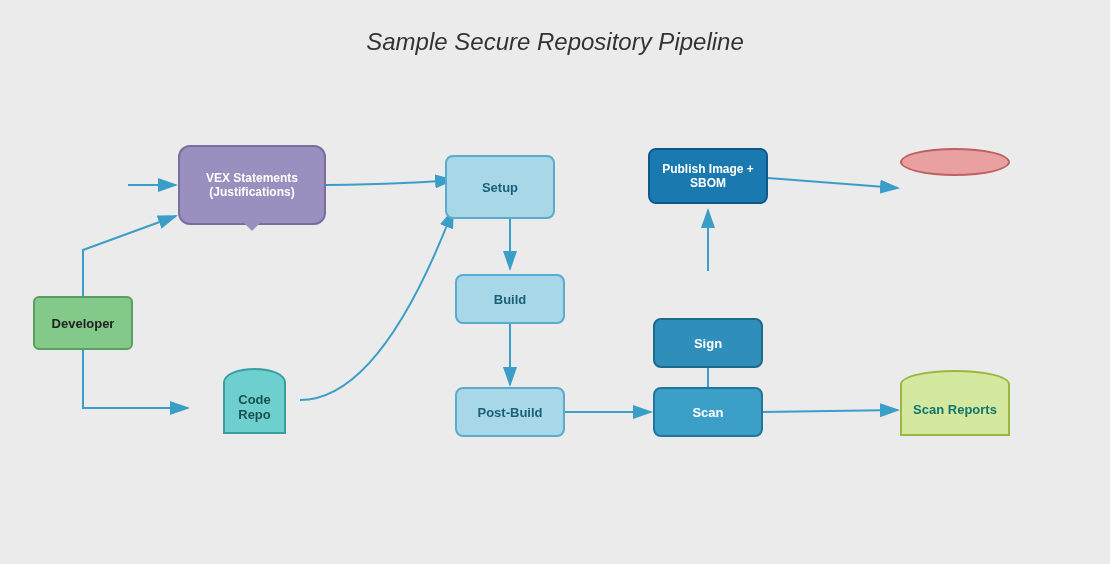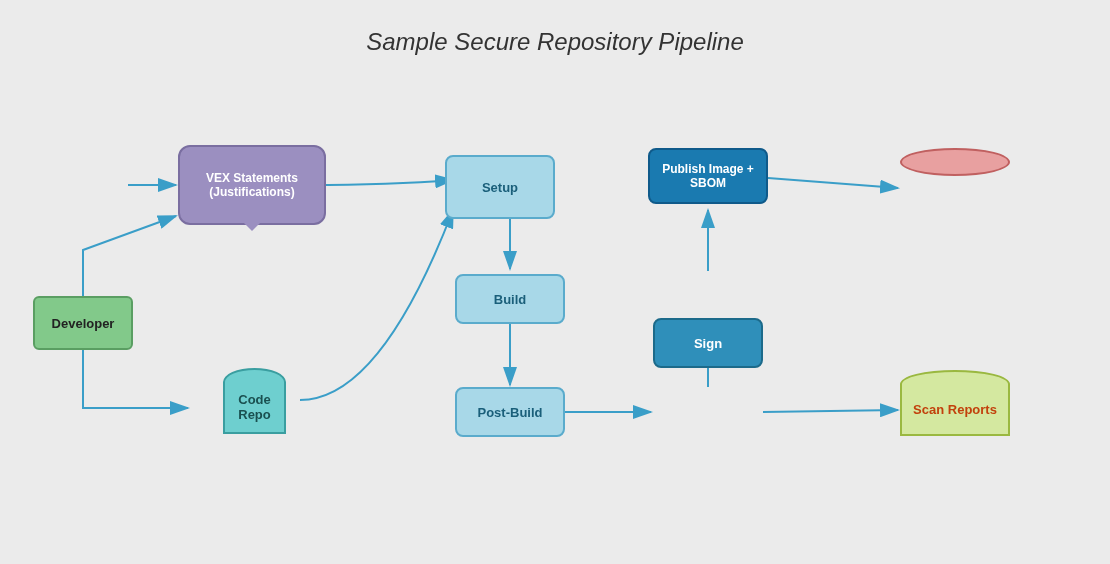--- a/index.html
+++ b/index.html
@@ -240,21 +240,21 @@
     }
 
     
     .scan-reports-cyl .cyl-top {
       background: #d4e8a0;
       border-color: #9ab840;
     }
     .scan-reports-cyl .cyl-body {
       background: #d4e8a0;
       border-color: #9ab840;
-      color: #c2410c;
+      color: #0f766e;
     }
   </style>
 </head>
 <body>
 
 <div class="diagram-container">
 
   <div class="title">Sample Secure Repository Pipeline</div>
 
   <svg class="arrows-svg">
@@ -312,20 +312,23 @@
   </div>
 
   <div class="node pipeline-box build">
     <span>Build</span>
   </div>
 
   <div class="node pipeline-box post-build">
     <span>Post-Build</span>
   </div>
 
+  <div class="node scan">
+    <span>Scan</span>
+  </div>
 
   <div class="node sign">
     <span>Sign</span>
   </div>
 
   <div class="node publish">
     <span>Publish Image + SBOM</span>
   </div>
 
   <div class="registry-wrap">

